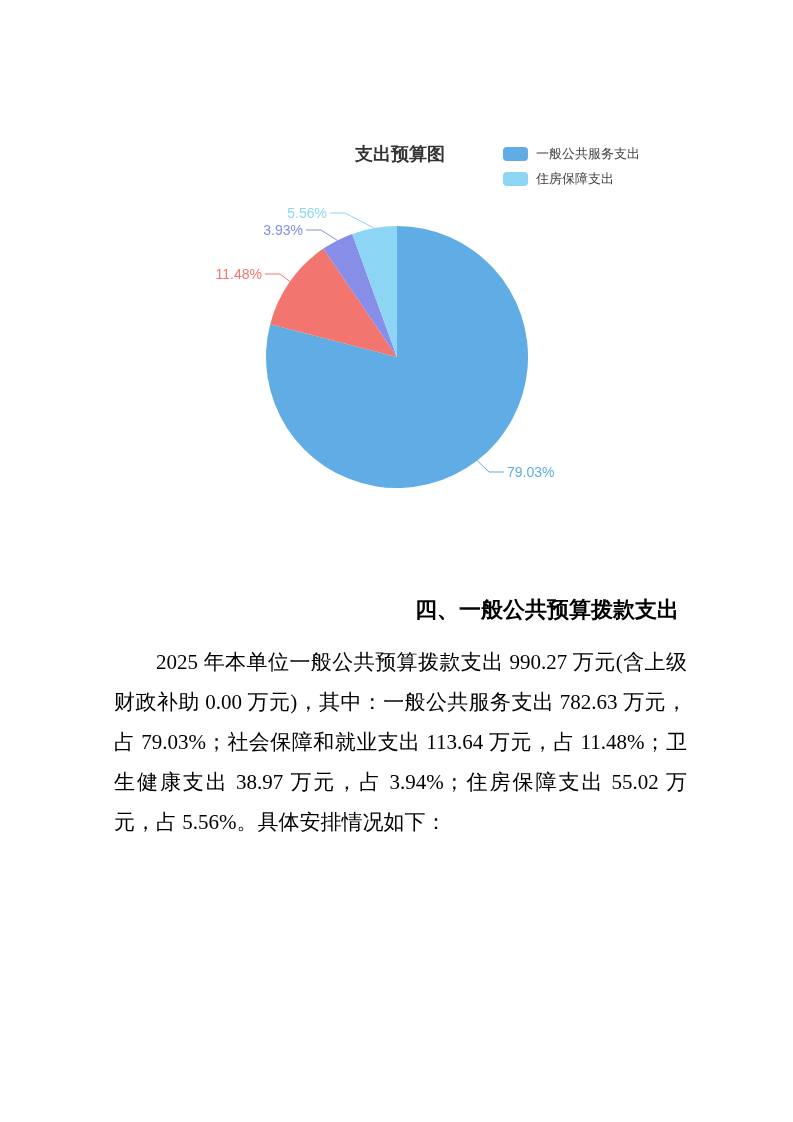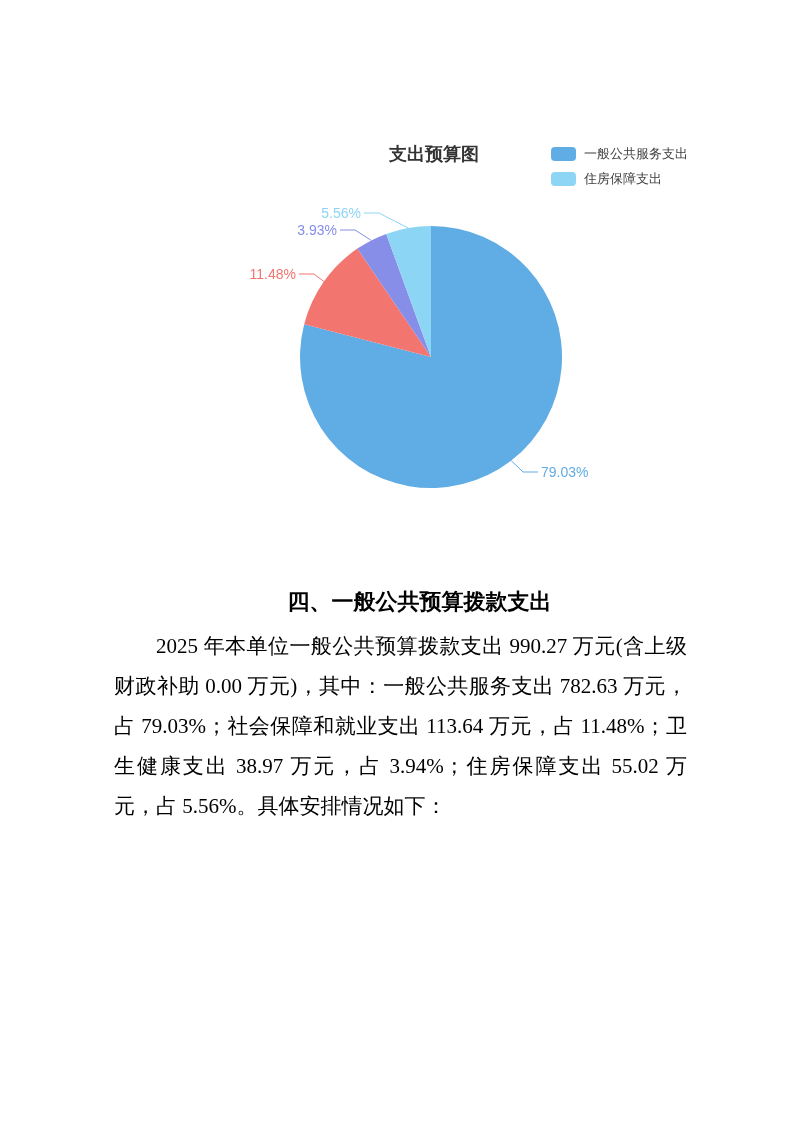--- a/index.html
+++ b/index.html
@@ -1,45 +1,45 @@
 <!DOCTYPE html>
 <html><head>
 <meta charset="utf-8">
 <style>
   html,body{margin:0;padding:0;}
   body{
     width:793px;height:1122px;background:#ffffff;position:relative;overflow:hidden;
     font-family:"Liberation Serif","DejaVu Serif",serif;color:#000;
   }
   
-  .chart-area{position:absolute;left:0;top:0;width:640px;height:560px;margin-left:34px;}
+  .chart-area{position:absolute;left:0;top:0;width:640px;height:560px;}
   .chart-title{
     position:absolute;left:400px;top:142px;transform:translateX(-50%);
     font-family:"Liberation Sans","DejaVu Sans",sans-serif;
     font-weight:bold;font-size:18px;color:#333;white-space:nowrap;
   }
-  .legend{position:absolute;left:517px;top:141px;list-style:none;margin:0;padding:0;}
+  .legend{position:absolute;left:503px;top:141px;list-style:none;margin:0;padding:0;}
   .legend li{display:flex;align-items:center;height:25px;cursor:pointer;}
   .legend .swatch{width:25px;height:14px;border-radius:4px;margin-right:8px;flex:0 0 auto;}
   .legend .lg-label{
     font-family:"Liberation Sans","DejaVu Sans",sans-serif;
     font-size:13px;color:#404040;white-space:nowrap;
   }
   #pie-svg{position:absolute;left:0;top:0;}
   #pie-svg text{
     font-family:"Liberation Sans","DejaVu Sans",sans-serif;font-size:14px;
   }
   
   .content{
     position:absolute;left:110px;top:578px;width:581px;
     font-size:21px;line-height:40px;text-align:justify;
   }
   .heading{
-    margin:4px;padding-left:38px;font-size:22px;font-weight:bold;line-height:40px;
-    font-family:"Liberation Sans","DejaVu Sans",sans-serif;text-align:center;
+    margin:12px;padding-left:38px;font-size:22px;font-weight:bold;line-height:40px;
+    font-family:"Liberation Sans","DejaVu Sans",sans-serif;text-align:right;
   }
   .para{margin:4px;text-indent:2em;}
   .para + .para{margin-top:5px;}
   .para b{font-family:"Liberation Sans","DejaVu Sans",sans-serif;}
 </style>
 </head>
 <body>
 
 <div class="chart-area">
   <div class="chart-title">支出预算图</div>

